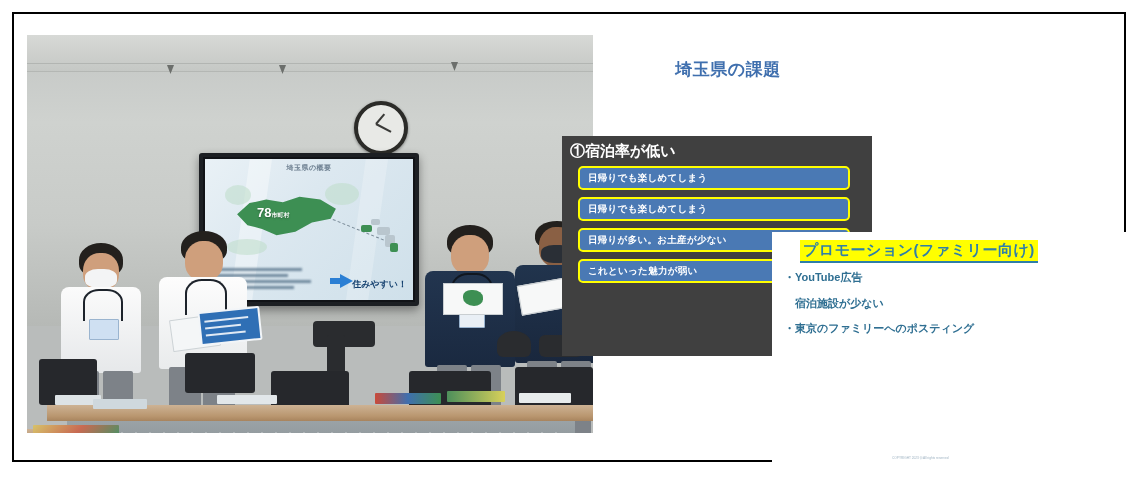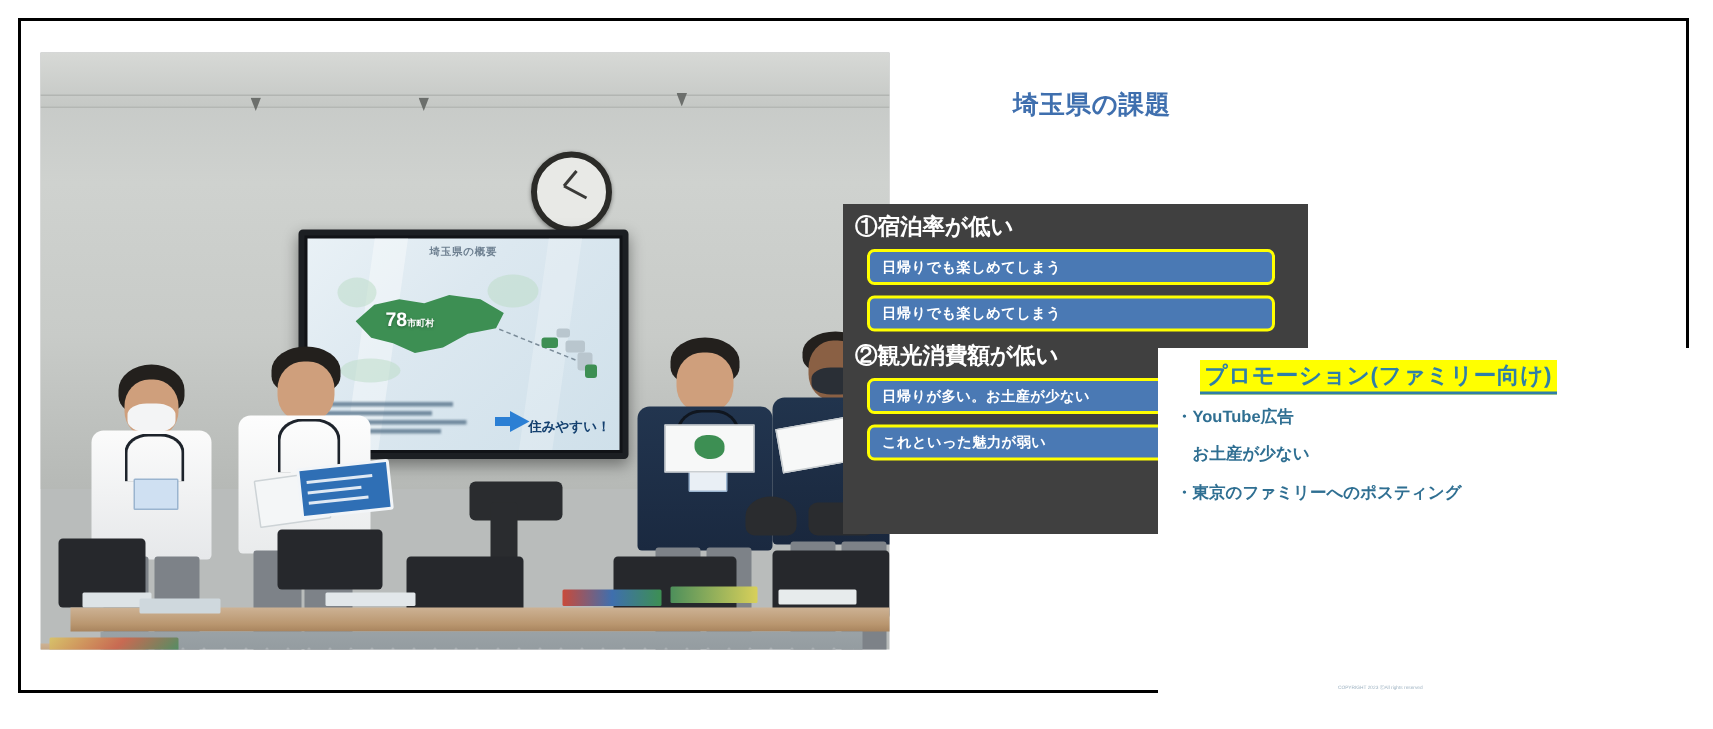--- a/index.html
+++ b/index.html
@@ -351,39 +351,38 @@
   <div class="issues-panel">
 
     <div class="issue-head">①宿泊率が低い</div>
     <div class="issue-box">
         <span>日帰りでも楽しめてしまう</span>
       </div>
     <div class="issue-box">
         <span>日帰りでも楽しめてしまう</span>
       </div>
 
-    <div class="issue-head">②観光消費額が低い</div>
     <div class="issue-box">
         <span>日帰りが多い。お土産が少ない</span>
       </div>
     <div class="issue-box">
         <span>これといった魅力が弱い</span>
       </div>
 
     <div class="panel-copyright">COPYRIGHT 2023 ⒸAll rights reserved</div>
   </div>
 
   <div class="promo-panel">
     <div class="promo-title">プロモーション(ファミリー向け)</div>
     <div class="promo-list">
       <div class="promo-item">
         <div class="lead">・YouTube広告</div>
       </div>
       <div class="promo-item">
-        <div class="sub">お土産が少ない</div>
+        <div class="sub">宿泊施設が少ない</div>
       </div>
       <div class="promo-item">
         <div class="lead">・東京のファミリーへのポスティング</div>
       </div>
     </div>
     <div class="promo-copyright">COPYRIGHT 2023 ⒸAll rights reserved</div>
   </div>
 
 </div>
 

